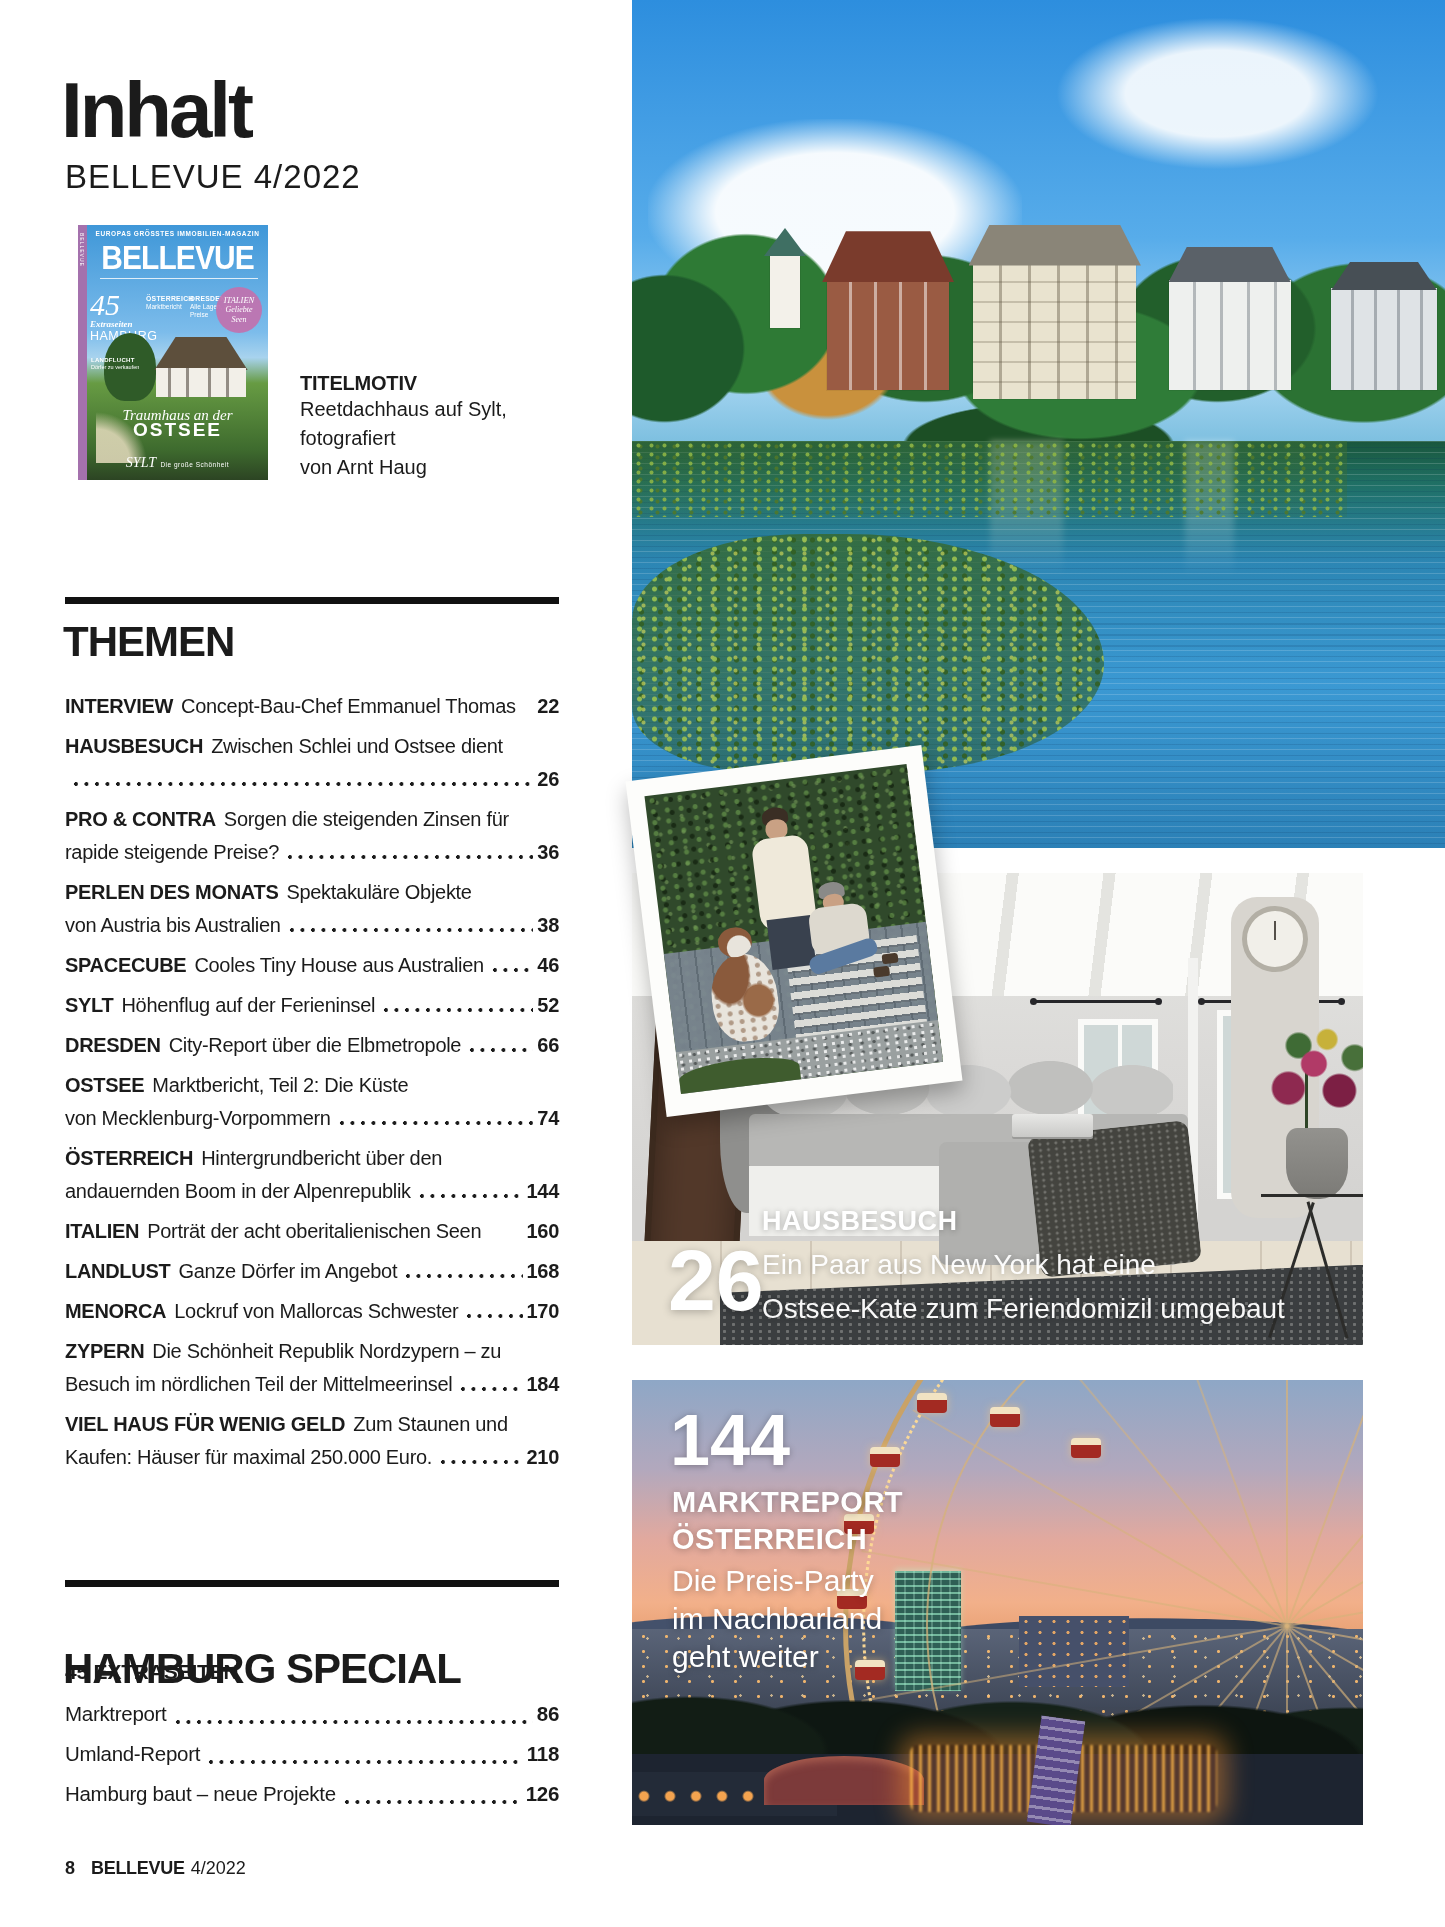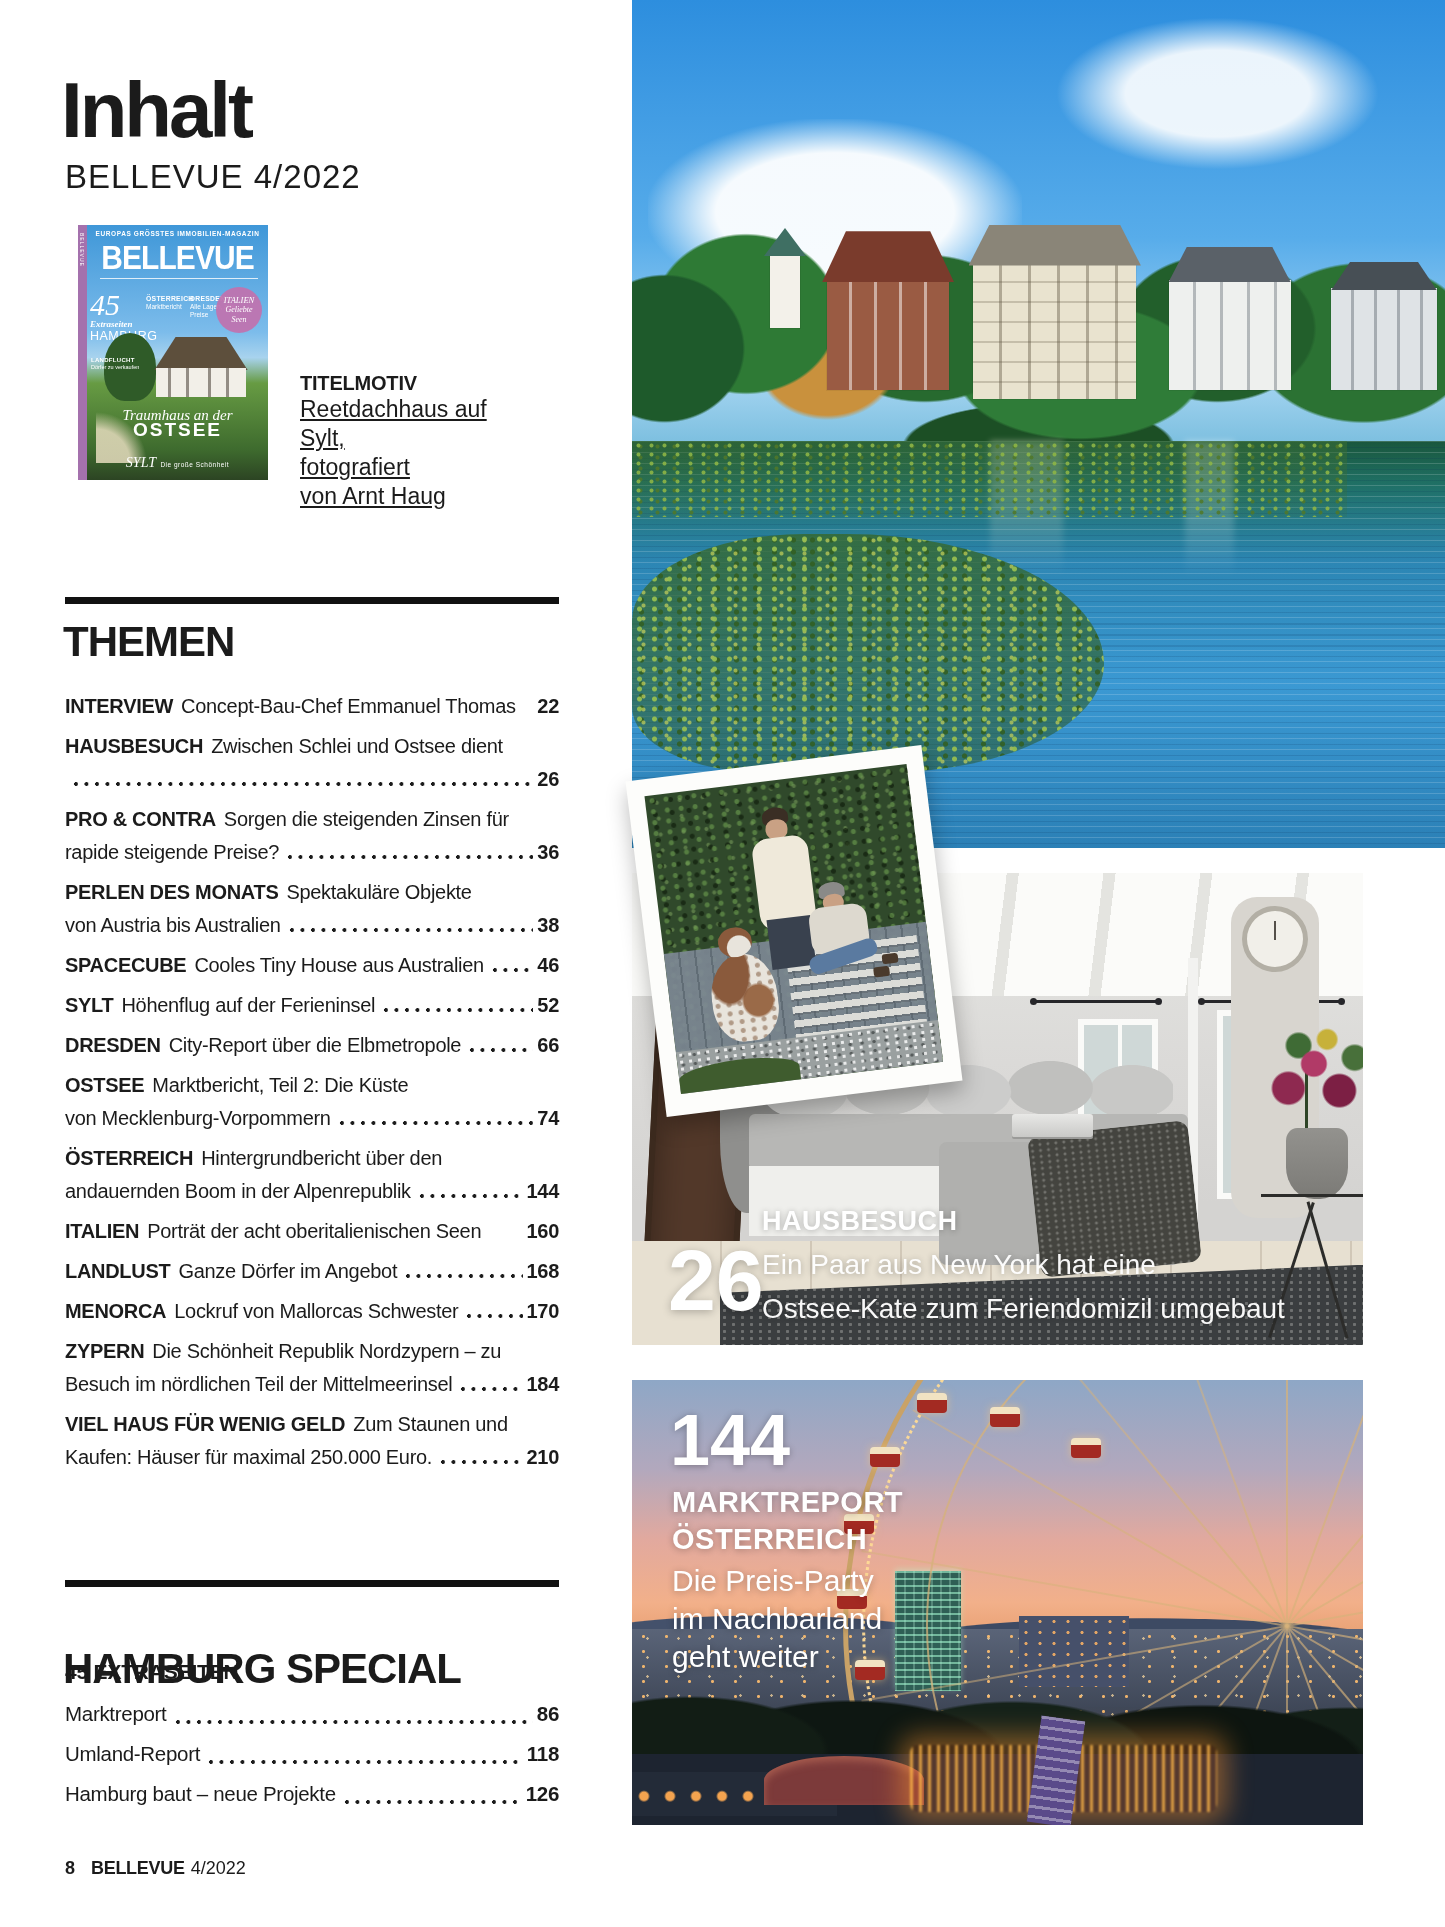--- a/index.html
+++ b/index.html
@@ -42,21 +42,21 @@
   .cov-kicker{left:9px;top:182px;width:181px;text-align:center;color:#fff;
     font-family:"Liberation Serif",serif;font-style:italic;font-size:15px;}
   .cov-big{left:9px;top:194px;width:181px;text-align:center;color:#fff;font-size:19px;font-weight:700;letter-spacing:2px;}
   .cov-serie{left:9px;top:228px;width:181px;text-align:center;color:#fff;}
   .cov-serie .sy{font-family:"Liberation Serif",serif;font-style:italic;font-size:14px;}
   .cov-serie .ss{font-size:6.5px;letter-spacing:.5px;}
 
   
   .tm{left:300px;top:372px;width:210px;}
   .tm-h{font-size:20px;font-weight:700;letter-spacing:-.2px;}
-  .tm-l{font-size:23px;line-height:29px;text-decoration:underline;}
+  .tm-l{font-size:20px;line-height:29px;}
 
   .rule{left:65px;height:7px;background:#111;width:494px;}
   .r1{top:597px;}
   .r2{top:1580px;}
   .sec-h{left:63px;font-size:42px;font-weight:700;letter-spacing:-1px;}
   .sh1{top:618px;}
   .sh2{top:1598px;margin-top:47px;}
   .sub-h{left:65px;top:1660px;font-size:21px;font-weight:700;letter-spacing:-.2px;}
 
   

